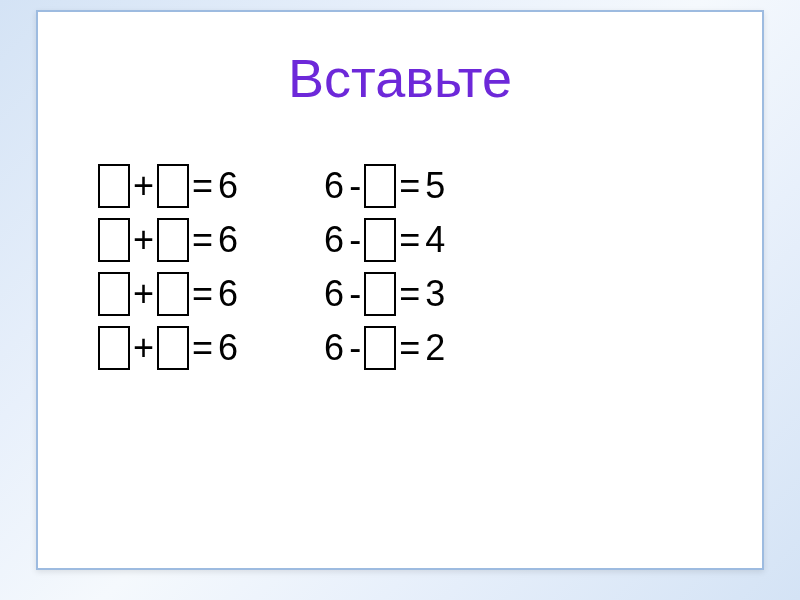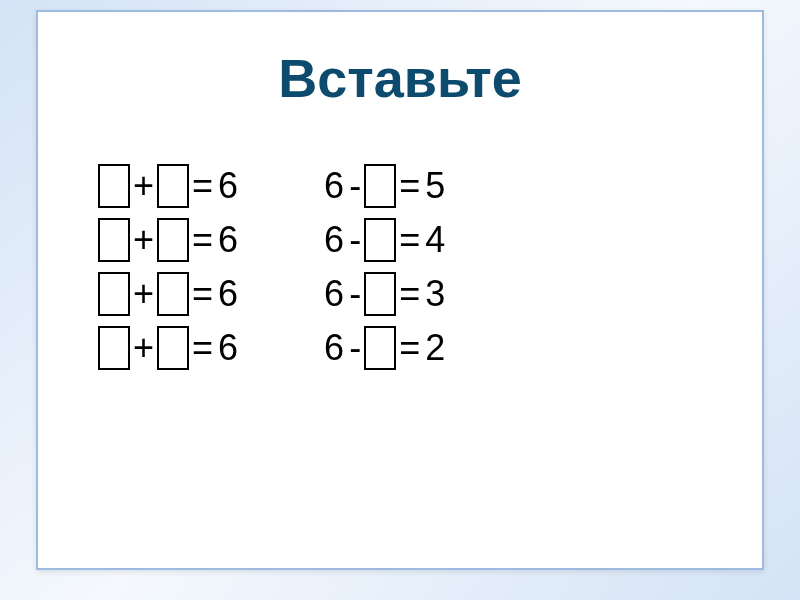--- a/index.html
+++ b/index.html
@@ -21,22 +21,22 @@
     border: 2px solid #9dbbe0;
     box-shadow: 0 2px 6px rgba(0,0,0,0.1);
   }
   .title {
     position: absolute;
     top: 38px;
     left: 0;
     width: 100%;
     text-align: center;
     font-size: 54px;
-    font-weight: bold;
-    color: #0c4a6e;
+    font-weight: normal;
+    color: #6d28d9;
     line-height: 1.05;
   }
   .content {
     position: absolute;
     top: 148px;
     left: 60px;
     display: flex;
     gap: 82px;
   }
   .col {

